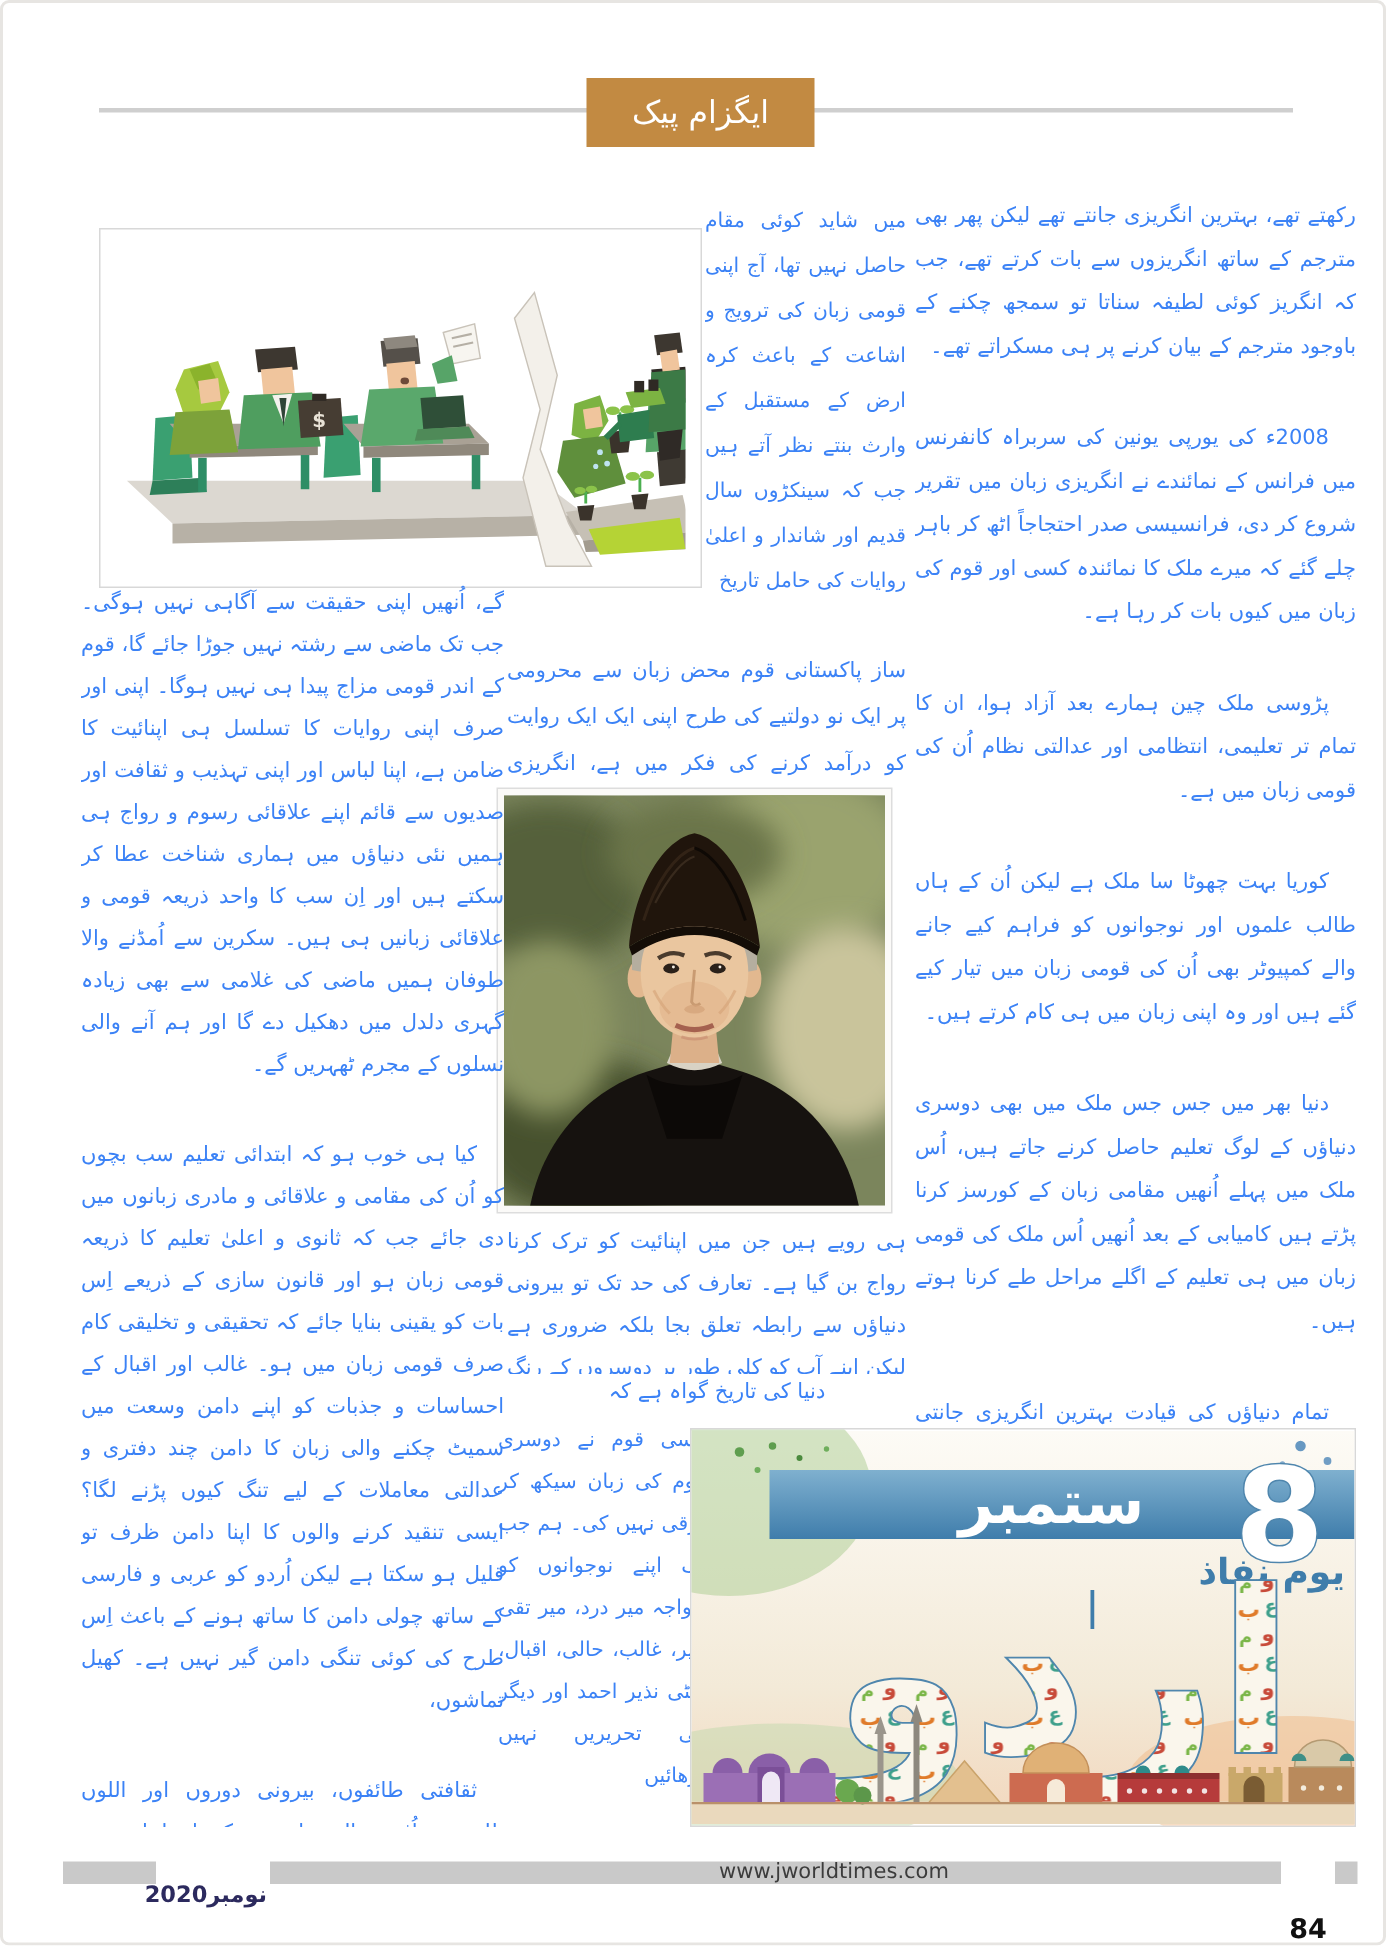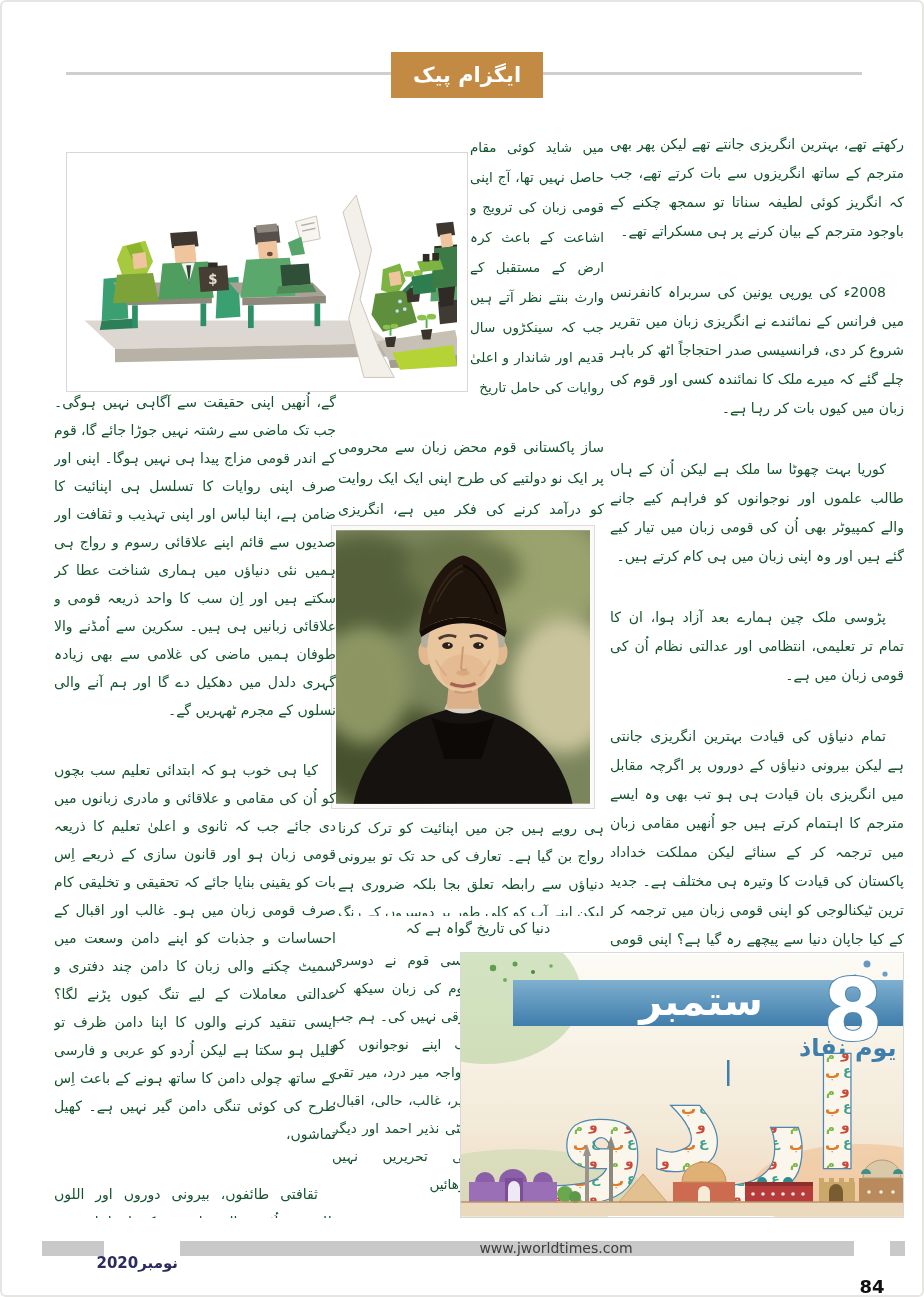--- a/index.html
+++ b/index.html
@@ -5,25 +5,25 @@
   html,body{margin:0;padding:0;background:#ffffff;}
   .page{
     position:relative;width:924px;height:1297px;background:#fff;
     border:2px solid #e7e5e2;border-radius:6px;box-sizing:border-box;
     font-family:"DejaVu Sans",sans-serif;overflow:hidden;
   }
   
   .header-line{position:absolute;left:64px;top:70px;width:796px;height:3px;background:#cfcfcf;}
   .header-box{
     position:absolute;left:389px;top:50px;width:152px;height:46px;background:#c28a42;
-    color:#fff;font-size:21px;font-weight:bold;text-align:center;line-height:46px;direction:rtl;
+    color:#fff;font-size:21px;font-weight:normal;text-align:center;line-height:46px;direction:rtl;
   }
   
   .utxt{
-    position:absolute;direction:rtl;text-align:justify;color:#14532d;
+    position:absolute;direction:rtl;text-align:justify;color:#3b82f6;
     font-size:14px;line-height:29px;overflow:hidden;
   }
   .utxt p{margin:0;}
   .utxt p.ind{text-indent:18px;margin-top:32px;}
   .r-col{left:608px;top:128px;width:294px;height:824px;}
   .m-top{left:468px;top:130px;width:134px;height:302px;line-height:30px;font-size:13.5px;}
   .m-mid{left:336px;top:430px;width:266px;height:100px;line-height:31px;}
   .m-below{left:336px;top:812px;width:266px;height:102px;line-height:28px;}
   .m-bot-intro{left:350px;top:912px;width:252px;height:30px;text-align:center;}
   .m-bot{left:330px;top:944px;width:138px;height:272px;line-height:28px;font-size:13.5px;}
@@ -145,22 +145,23 @@
       <polygon points="358,100 382,97 386,108 362,111" fill="#7cb342"></polygon>
       <rect x="364" y="92" width="7" height="8" fill="#2f2a24"></rect>
       <rect x="374" y="91" width="7" height="8" fill="#2f2a24"></rect>
       <polygon points="380,128 398,126 396,146 382,148" fill="#2f2a26"></polygon>
     </svg>
   </div>
 
   <div class="utxt r-col">
     <p>رکھتے تھے، بہترین انگریزی جانتے تھے لیکن پھر بھی مترجم کے ساتھ انگریزوں سے بات کرتے تھے، جب کہ انگریز کوئی لطیفہ سناتا تو سمجھ چکنے کے باوجود مترجم کے بیان کرنے پر ہی مسکراتے تھے۔</p>
     <p class="ind">2008ء کی یورپی یونین کی سربراہ کانفرنس میں فرانس کے نمائندے نے انگریزی زبان میں تقریر شروع کر دی، فرانسیسی صدر احتجاجاً اٹھ کر باہر چلے گئے کہ میرے ملک کا نمائندہ کسی اور قوم کی زبان میں کیوں بات کر رہا ہے۔</p>
+    <p class="ind">پڑوسی ملک چین ہمارے بعد آزاد ہوا، ان کا تمام تر تعلیمی، انتظامی اور عدالتی نظام اُن کی قومی زبان میں ہے۔</p>
     <p class="ind">کوریا بہت چھوٹا سا ملک ہے لیکن اُن کے ہاں طالب علموں اور نوجوانوں کو فراہم کیے جانے والے کمپیوٹر بھی اُن کی قومی زبان میں تیار کیے گئے ہیں اور وہ اپنی زبان میں ہی کام کرتے ہیں۔</p>
-    <p class="ind">پڑوسی ملک چین ہمارے بعد آزاد ہوا، ان کا تمام تر تعلیمی، انتظامی اور عدالتی نظام اُن کی قومی زبان میں ہے۔</p>
+    <p class="ind">دنیا بھر میں جس جس ملک میں بھی دوسری دنیاؤں کے لوگ تعلیم حاصل کرنے جاتے ہیں، اُس ملک میں پہلے اُنھیں مقامی زبان کے کورسز کرنا پڑتے ہیں کامیابی کے بعد اُنھیں اُس ملک کی قومی زبان میں ہی تعلیم کے اگلے مراحل طے کرنا ہوتے ہیں۔</p>
     <p class="ind">تمام دنیاؤں کی قیادت بہترین انگریزی جانتی ہے لیکن بیرونی دنیاؤں کے دوروں پر اگرچہ مقابل میں انگریزی بان قیادت ہی ہو تب بھی وہ ایسے مترجم کا اہتمام کرتے ہیں جو اُنھیں مقامی زبان میں ترجمہ کر کے سنائے لیکن مملکت خداداد پاکستان کی قیادت کا وتیرہ ہی مختلف ہے۔ جدید ترین ٹیکنالوجی کو اپنی قومی زبان میں ترجمہ کر کے کیا جاپان دنیا سے پیچھے رہ گیا ہے؟ اپنی قومی زبان میں تعلیم فراہم کرنے والا چین کیا سائنس اور ٹیکنالوجی کے میدان میں دنیا سے مات کھا گیا ہے؟ انڈونیشیا، ملائیشیا، کوریا، ہانگ کانگ، سنگاپور اور مغربی و مشرقی دنیا کے بے شمار چھوٹے چھوٹے ممالک و جزائر جن کو عالم انسانیت کے ماضی</p>
   </div>
 
   <div class="utxt m-top">میں شاید کوئی مقام حاصل نہیں تھا، آج اپنی قومی زبان کی ترویج و اشاعت کے باعث کرہ ارض کے مستقبل کے وارث بنتے نظر آتے ہیں جب کہ سینکڑوں سال قدیم اور شاندار و اعلیٰ روایات کی حامل تاریخ</div>
   <div class="utxt m-mid">ساز پاکستانی قوم محض زبان سے محرومی پر ایک نو دولتیے کی طرح اپنی ایک ایک روایت کو درآمد کرنے کی فکر میں ہے، انگریزی تعلیم، جاپانی مصنوعات، چینی کھانوں اور بدیسی موسیقی جیسے کتنے</div>
 
   <div class="figure fig-portrait">
     <svg viewBox="0 0 262 282">
       <defs>
         <filter id="pblur" x="-40%" y="-40%" width="180%" height="180%">

